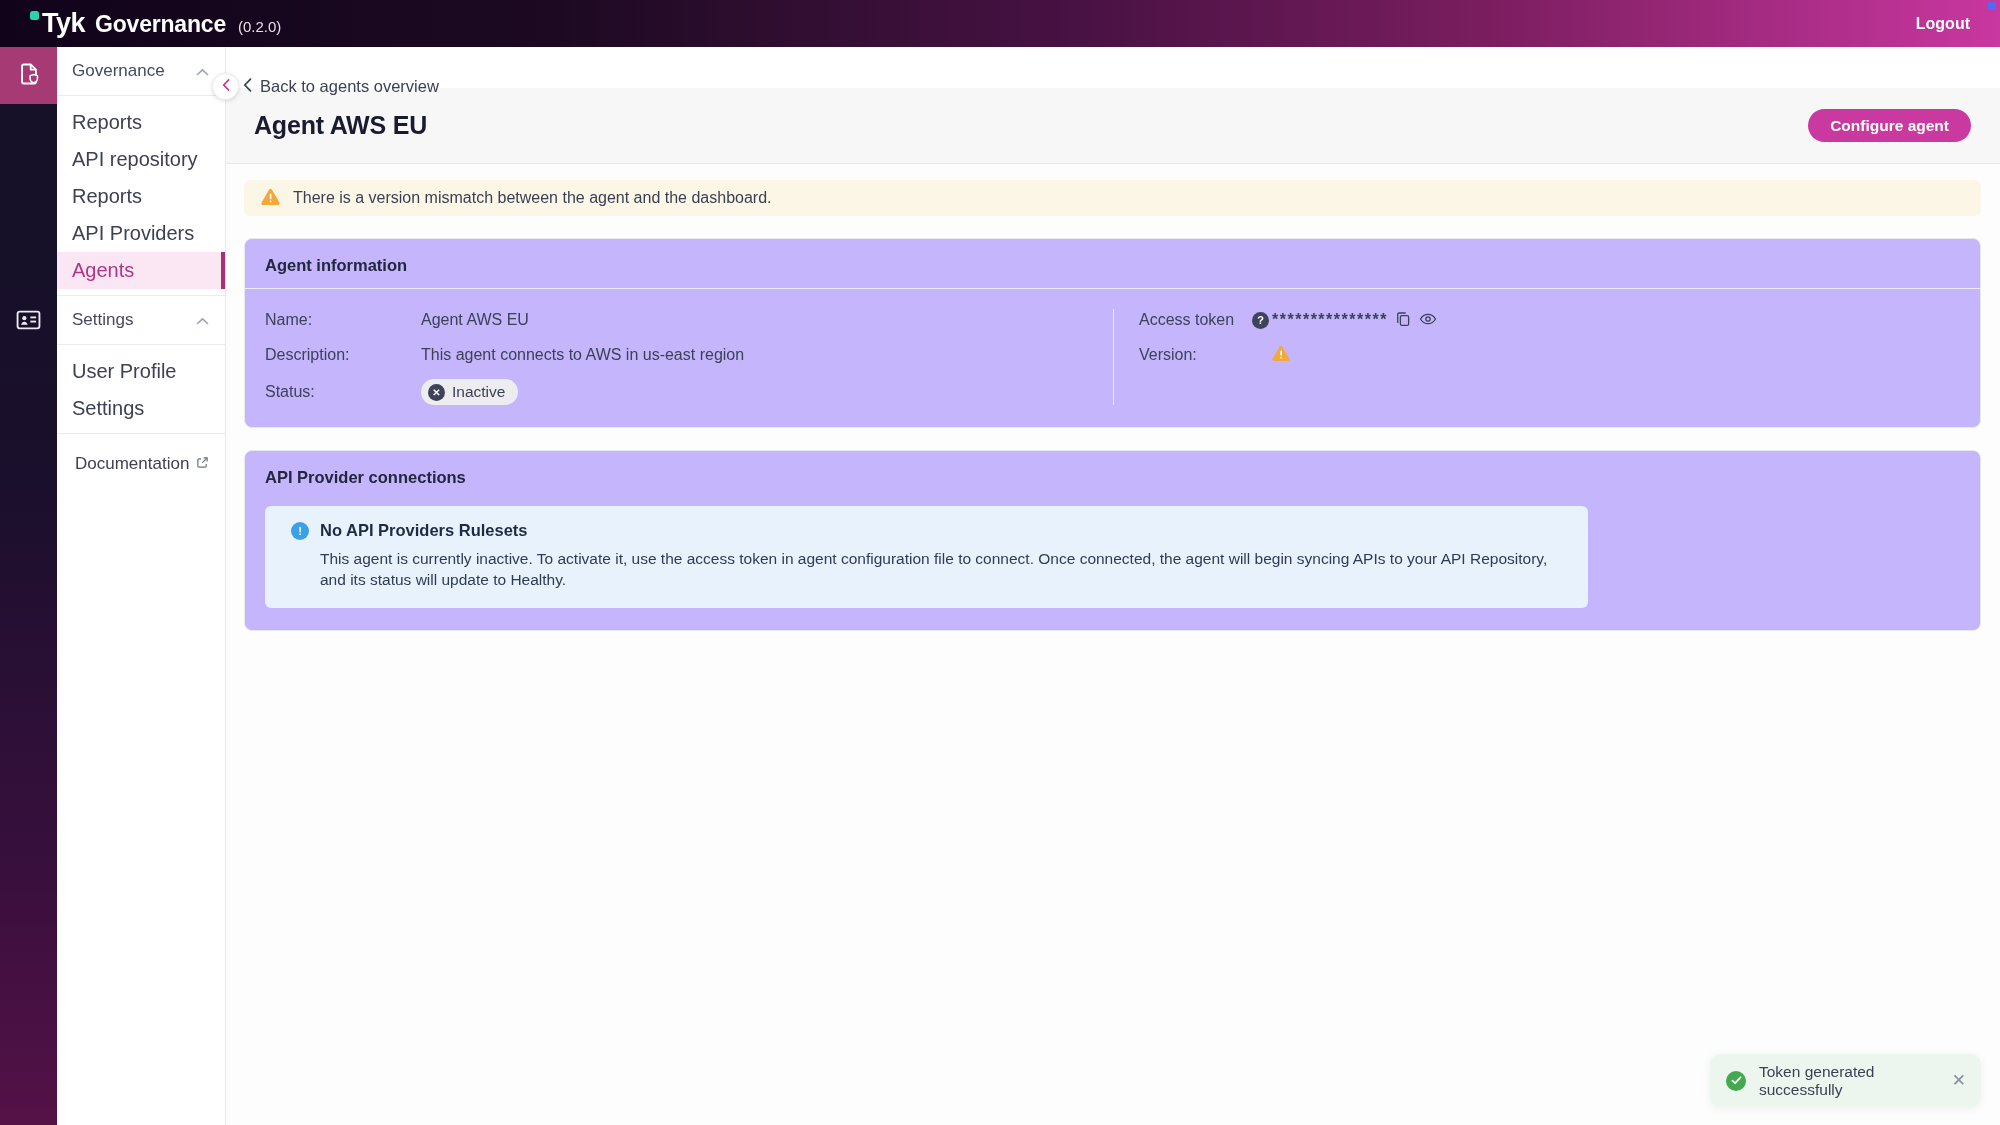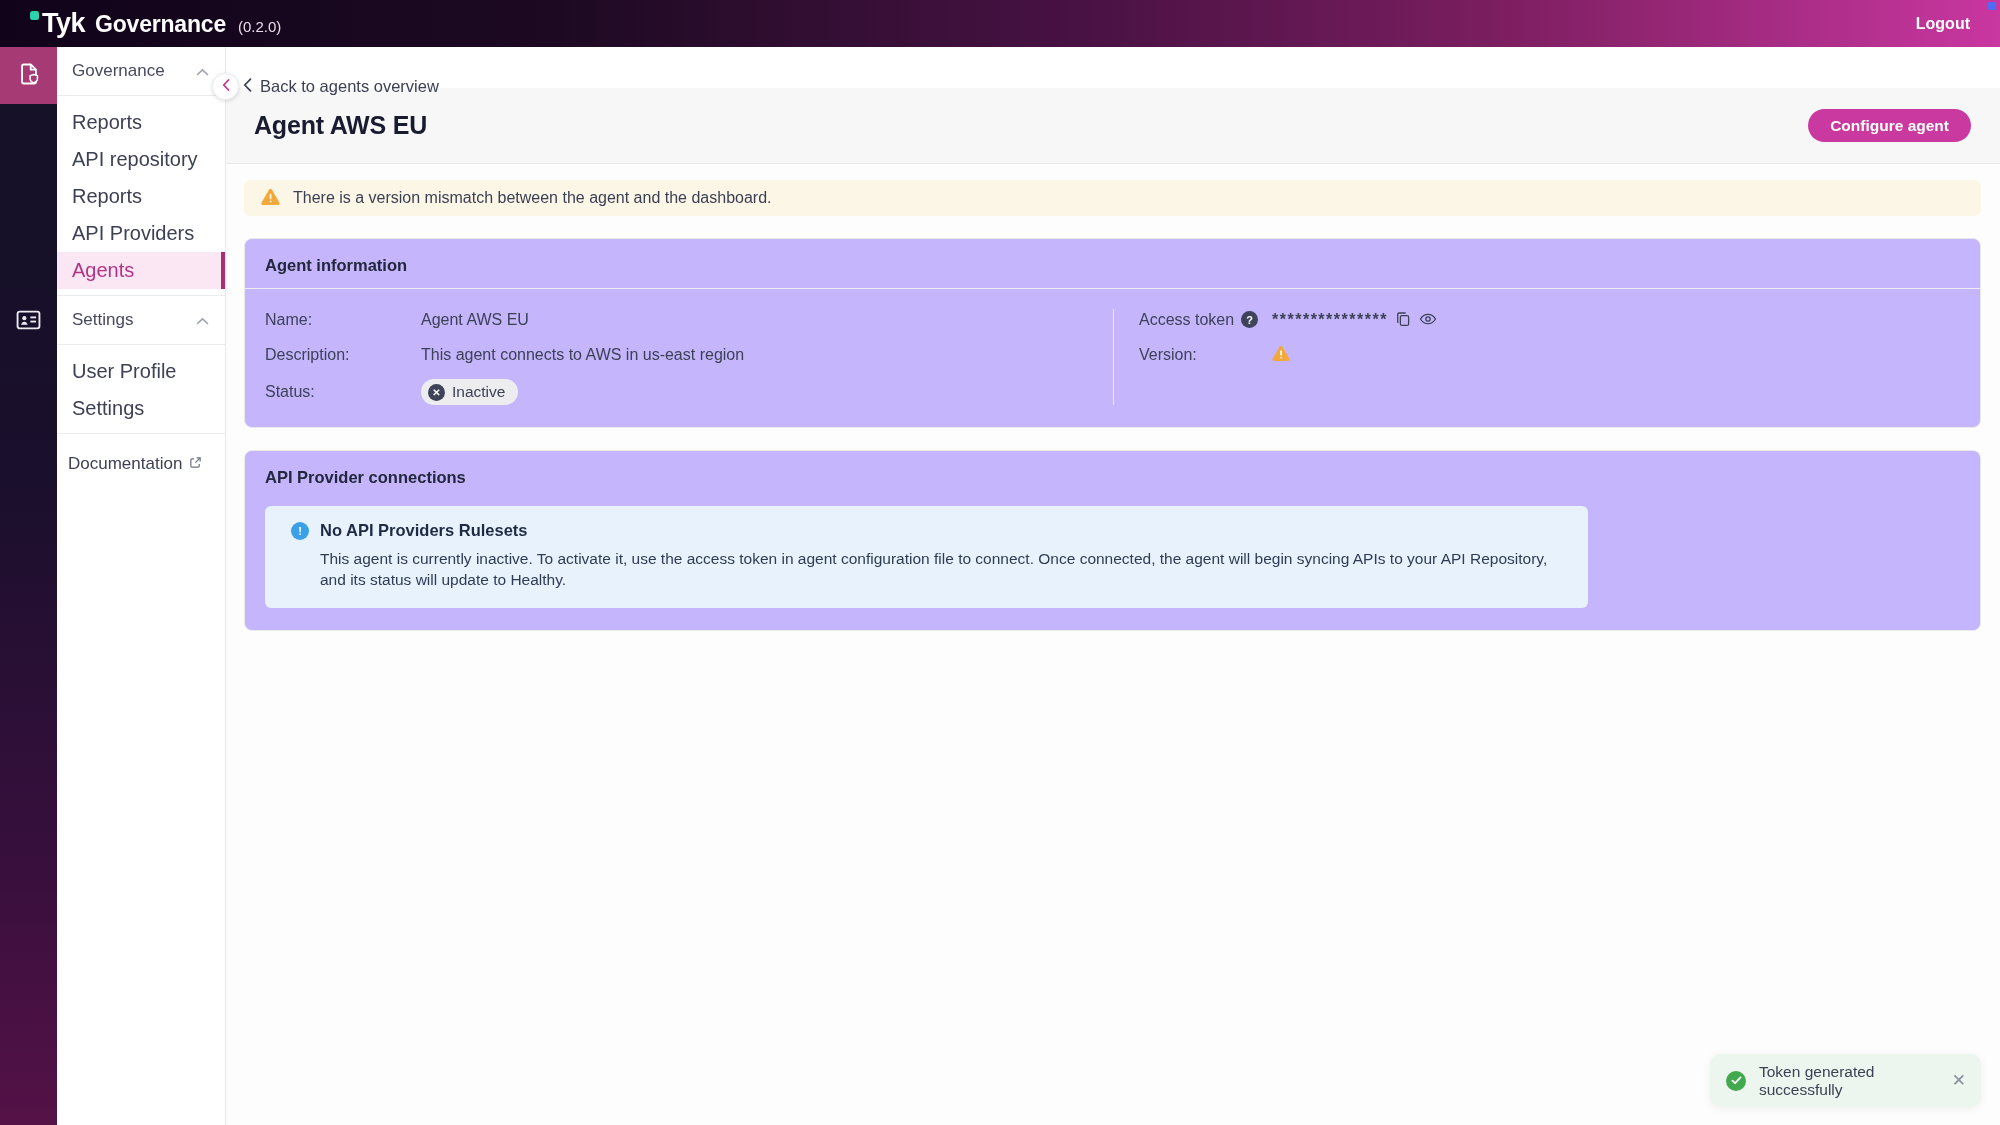--- a/index.html
+++ b/index.html
@@ -47,21 +47,21 @@
   .side-header span { font-size:17px; color:#454a5e; font-weight:500; }
   .side-divider { height:1px; background:#ececef; }
   .side-group { padding:8px 0 6px 0; }
   .side-item {
     height:37px; display:flex; align-items:center; padding-left:15px;
     font-size:20px; color:#3d4154; cursor:pointer;
   }
   .side-item.active {
     background:#fbe7f3; color:#b13487; border-right:4px solid #a92e74;
   }
-  .doc-row { height:37px; margin-top:11px; display:flex; align-items:center; gap:7px; padding-left:11px; font-size:17px; color:#3d4154; cursor:pointer; }
+  .doc-row { height:37px; margin-top:11px; display:flex; align-items:center; gap:7px; padding-left:18px; font-size:17px; color:#3d4154; cursor:pointer; }
 
   .collapse-btn {
     position:absolute; top:73px; left:212px; width:27px; height:27px; border-radius:50%;
     background:#fff; border:1px solid #eceef1; box-shadow:0 1px 4px rgba(0,0,0,.14);
     display:flex; align-items:center; justify-content:center; cursor:pointer; z-index:45;
   }
 
   
   .main { position:absolute; top:47px; left:226px; width:1774px; height:1078px; background:#fdfdfe; }
   .backbar { height:41px; background:#fff; display:flex; align-items:center; padding-left:17px; gap:8px; }
@@ -89,21 +89,21 @@
   }
   .card-title { padding:17px 20px 13px 20px; font-size:16.5px; font-weight:700; color:#23273c; }
   .card-hr { height:1px; background:#ececf0; }
 
   .info-body { display:flex; padding:20px 20px 22px 20px; }
   .col-left { width:848px; }
   .col-right { border-left:1px solid #ececf0; padding-left:25px; flex:1; }
   .kv-row { display:flex; align-items:center; min-height:22px; margin-bottom:13px; }
   .kv-row:last-child { margin-bottom:0; }
   .kv-label { width:156px; font-size:16px; color:#3d4258; flex-shrink:0; }
-  .col-right .kv-label { width:133px; display:flex; gap:7px; }
+  .col-right .kv-label { width:133px; display:flex; align-items:center; gap:18px; }
   .kv-value { font-size:16px; color:#3c4154; }
 
   .status-pill {
     display:inline-flex; align-items:center; gap:7px; background:#ededf0;
     border-radius:14px; padding:4px 13px 4px 7px;
   }
   .status-pill .txt { font-size:15.5px; color:#3a3f52; }
   .dot-x { width:17px; height:17px; border-radius:50%; background:#3e4359; color:#fff; font-size:10px; display:flex; align-items:center; justify-content:center; font-weight:700; }
   .q-badge { width:17px; height:17px; border-radius:50%; background:#3e4359; color:#fff; font-size:11px; font-weight:700; display:flex; align-items:center; justify-content:center; cursor:pointer; }
 

